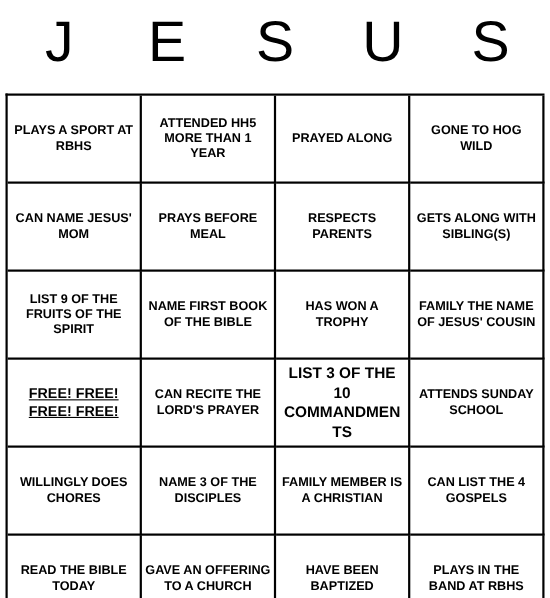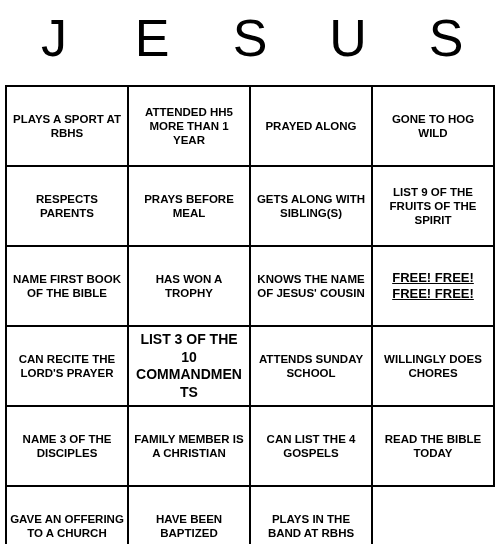--- a/index.html
+++ b/index.html
@@ -67,27 +67,28 @@
       <div class="bingo-header-cell">E</div>
       <div class="bingo-header-cell">S</div>
       <div class="bingo-header-cell">U</div>
       <div class="bingo-header-cell">S</div>
     </div>
   <div class="bingo-grid">
   <div class="bingo-cell">PLAYS A SPORT AT RBHS</div>
       <div class="bingo-cell">ATTENDED HH5 MORE THAN 1 YEAR</div>
       <div class="bingo-cell">PRAYED ALONG</div>
       <div class="bingo-cell">GONE TO HOG WILD</div>
+      <div class="bingo-cell">CAN NAME JESUS' MOM</div>
+      <div class="bingo-cell">PRAYS BEFORE MEAL</div>
       <div class="bingo-cell">RESPECTS PARENTS</div>
-      <div class="bingo-cell">PRAYS BEFORE MEAL</div>
       <div class="bingo-cell">GETS ALONG WITH SIBLING(S)</div>
       <div class="bingo-cell">LIST 9 OF THE FRUITS OF THE SPIRIT</div>
       <div class="bingo-cell">NAME FIRST BOOK OF THE BIBLE</div>
       <div class="bingo-cell">HAS WON A TROPHY</div>
-      <div class="bingo-cell">KNOWS THE NAME OF JESUS' COUSIN</div>
+      <div class="bingo-cell">FAMILY THE NAME OF JESUS' COUSIN</div>
       <div class="bingo-cell free">FREE!
 FREE!
 FREE!
 FREE!</div>
       <div class="bingo-cell">CAN RECITE THE LORD'S PRAYER</div>
       <div class="bingo-cell small-text">LIST 3 OF THE 10 COMMANDMENTS</div>
       <div class="bingo-cell">ATTENDS SUNDAY SCHOOL</div>
       <div class="bingo-cell">WILLINGLY DOES CHORES</div>
       <div class="bingo-cell">NAME 3 OF THE DISCIPLES</div>
       <div class="bingo-cell">FAMILY MEMBER IS A CHRISTIAN</div>

